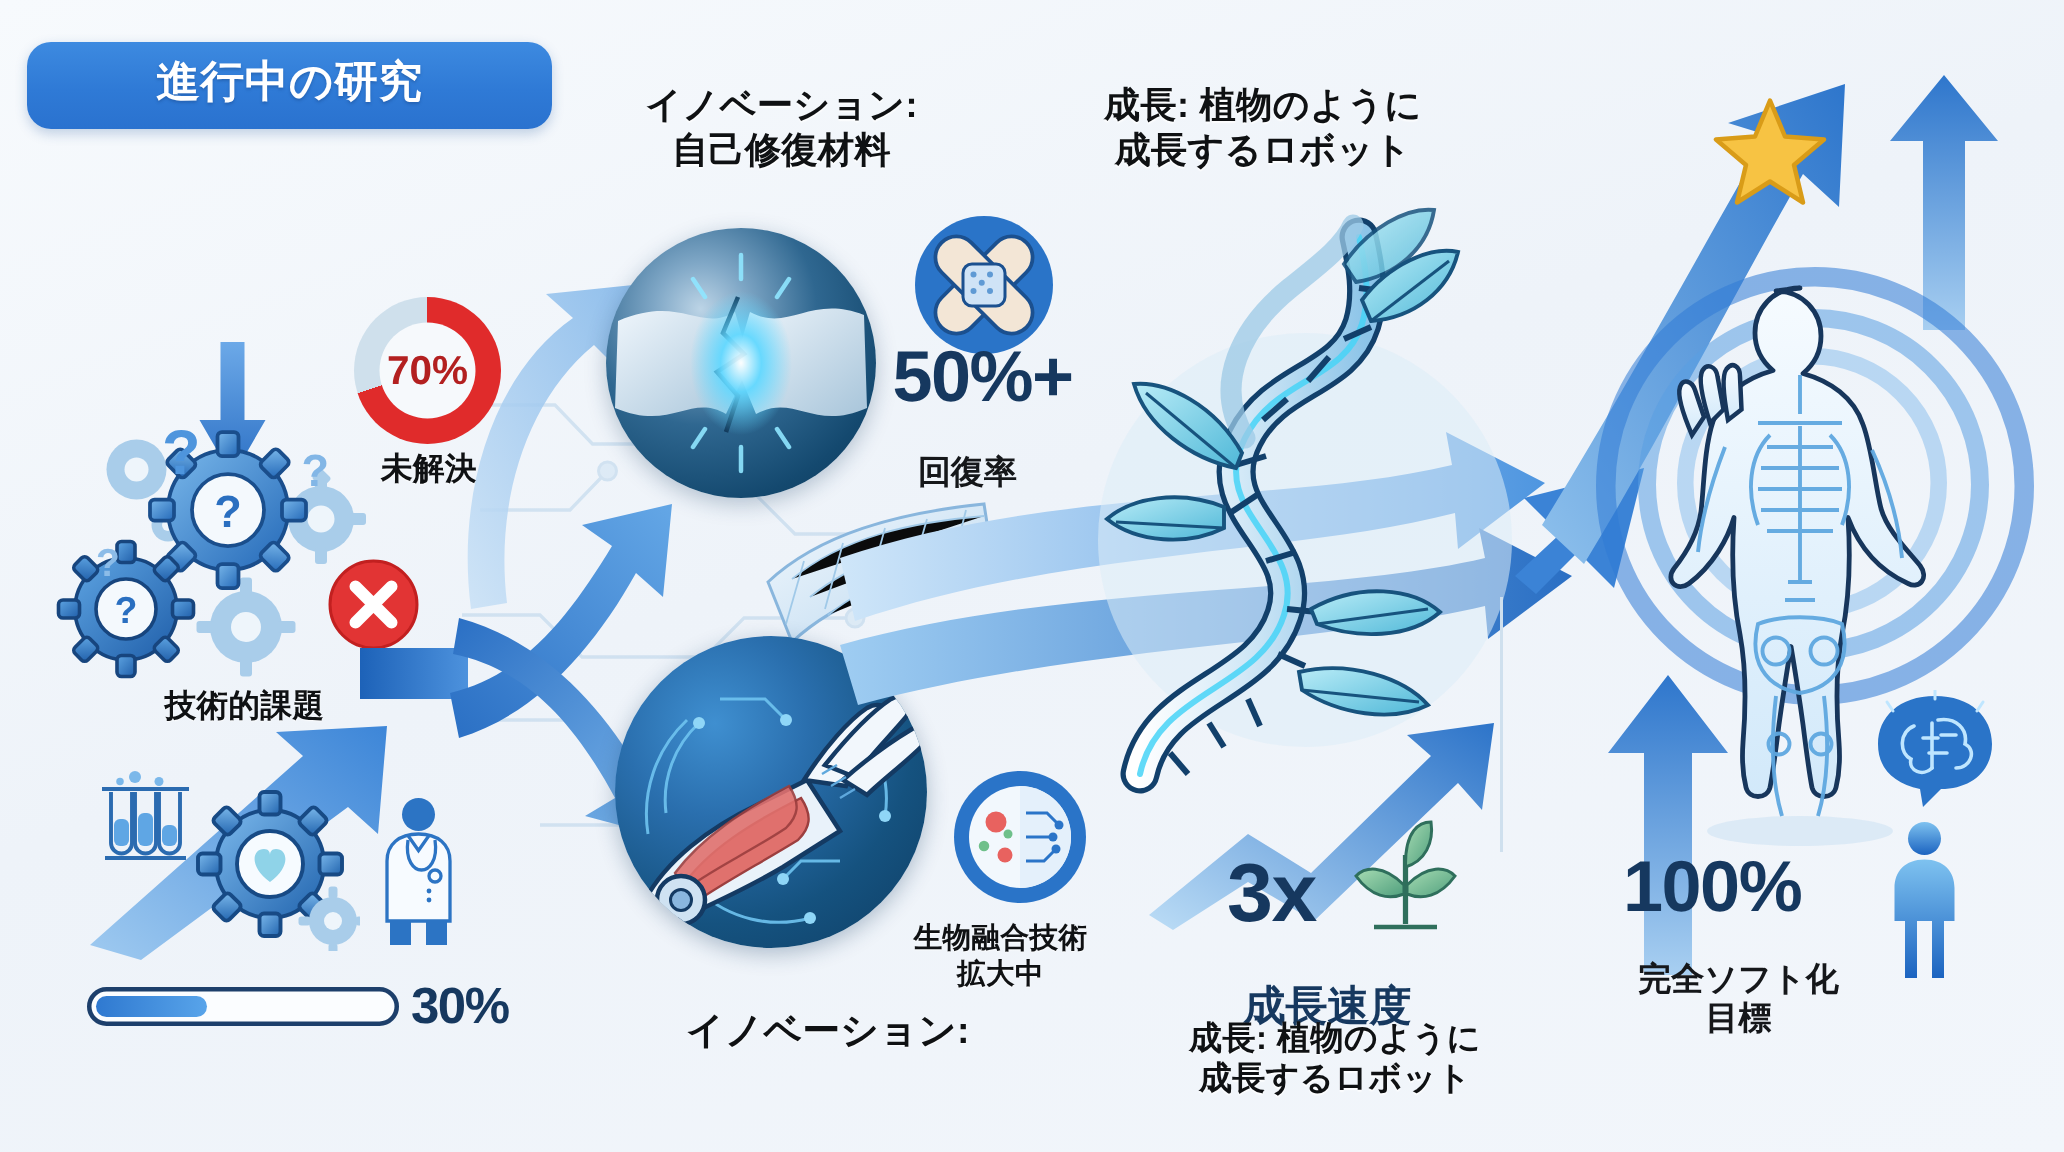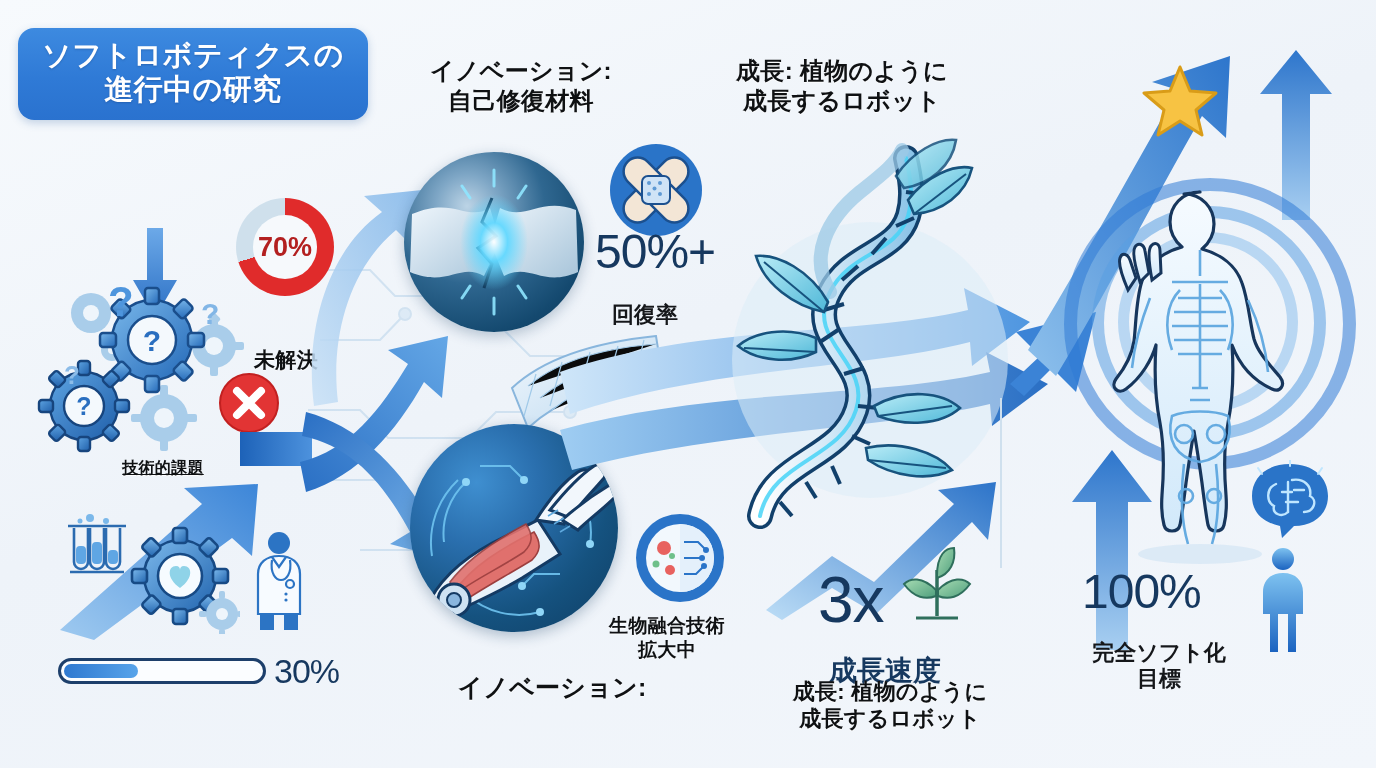--- a/index.html
+++ b/index.html
@@ -29,21 +29,21 @@
   #title-badge .l1{font-size:29px;}
   #title-badge .l2{font-size:29px;}
 
   
   .cap{
     color:#0f1113;font-weight:bold;text-align:center;
     line-height:1.24;letter-spacing:.3px;
     text-shadow:0 1px 1px rgba(255,255,255,.85);
   }
   .stat-num{
-    color:#16385f;font-weight:normal;line-height:1;
+    color:#16385f;font-weight:bold;line-height:1;
     letter-spacing:-1px;
   }
   .stat-sub{color:#15171a;font-weight:bold;text-align:center;line-height:1.2;margin-top:24px;}
 
   
   .circuit{opacity:.55;}
 
   
   #donut-70{
     left:236px;top:198px;width:98px;height:98px;border-radius:50%;
@@ -105,21 +105,20 @@
       <circle cx="270" cy="182" r="6"></circle>
         <circle cx="210" cy="278" r="6"></circle>
       <circle cx="250" cy="294" r="6"></circle>
         <circle cx="292" cy="126" r="6"></circle>
       <circle cx="268" cy="278" r="6"></circle>
         <circle cx="10" cy="40" r="5"></circle>
     </g>
   </svg>
 
   <div class="abs" id="title-badge">
-    <span class="l1">ソフトロボティクスの</span>
     <span class="l2">進行中の研究</span>
   </div>
 
   <svg class="abs" style="left:128px;top:228px;width:54px;height:90px;" viewBox="0 0 54 90">
     <defs>
         <linearGradient id="gdown" x1="0" y1="0" x2="0" y2="1">
       <stop offset="0" stop-color="#6ca9e8"></stop>
           <stop offset="1" stop-color="#2b6fc4"></stop>
         </linearGradient>
       </defs>
@@ -206,23 +205,23 @@
   </svg>
 
   <svg class="abs" style="left:218px;top:372px;width:62px;height:62px;" viewBox="0 0 62 62">
     <circle cx="31" cy="31" r="29" fill="#e23434" stroke="#c22020" stroke-width="2"></circle>
     <path d="M19 19 L43 43 M43 19 L19 43" stroke="#fff" stroke-width="8" stroke-linecap="round"></path>
   </svg>
 
   <div class="abs" id="donut-70" style="background: conic-gradient(rgb(224, 43, 43) 0deg, rgb(224, 43, 43) 252deg, rgb(207, 224, 236) 252deg, rgb(207, 224, 236) 360deg);">
     <span class="val">70%</span>
   </div>
-  <div class="abs cap" style="left:236px;top:300px;width:100px;font-size:21px;margin-top:47px;">未解決</div>
-
-  <div class="abs cap" style="left:48px;top:458px;width:230px;font-size:16px;text-decoration:underline;">技術的課題</div>
+  <div class="abs cap" style="left:236px;top:300px;width:100px;font-size:21px;">未解決</div>
+
+  <div class="abs cap" style="left:48px;top:458px;width:230px;font-size:21px;">技術的課題</div>
 
   <svg class="abs" style="left:52px;top:482px;width:230px;height:160px;" viewBox="0 0 230 160">
     <defs>
         <linearGradient id="gup" x1="0" y1="1" x2="1" y2="0">
       <stop offset="0" stop-color="#9fcaf0"></stop>
           <stop offset="1" stop-color="#3d86d8"></stop>
         </linearGradient>
       </defs>
     <path d="M8 148 L150 22 L132 6 L206 2 L200 74 L180 56 L42 158 z" fill="url(#gup)"></path>
   </svg>
@@ -551,21 +550,21 @@
   <svg class="abs" style="left:762px;top:470px;width:240px;height:150px;" viewBox="0 0 240 150">
     <defs>
         <linearGradient id="gtrend" x1="0" y1="1" x2="1" y2="0">
       <stop offset="0" stop-color="#bcddf6"></stop>
           <stop offset="1" stop-color="#2d74c9"></stop>
         </linearGradient>
       </defs>
     <path d="M4 140 L70 86 L112 112 L192 34 L176 20 L234 12 L226 70 L210 52 L114 144 L70 118 L20 150 z" fill="url(#gtrend)"></path>
   </svg>
 
-  <div class="abs stat-num" style="left:818px;top:568px;font-size:64px;">3x</div>
+  <div class="abs stat-num" style="left:818px;top:568px;font-size:55px;">3x</div>
 
   <svg class="abs" style="left:898px;top:546px;width:78px;height:84px;" viewBox="0 0 78 84">
     <defs>
         <linearGradient id="gsp" x1="0" y1="0" x2="1" y2="1">
       <stop offset="0" stop-color="#a7dcb3"></stop>
           <stop offset="1" stop-color="#4f9f7d"></stop>
         </linearGradient>
       </defs>
     <path d="M39 70 V24" stroke="#2f6f5c" stroke-width="3.5" fill="none"></path>
     <path d="M39 30 C39 8 48 2 56 2 C58 16 52 28 39 32 z" fill="url(#gsp)" stroke="#2f6f5c" stroke-width="2"></path>

